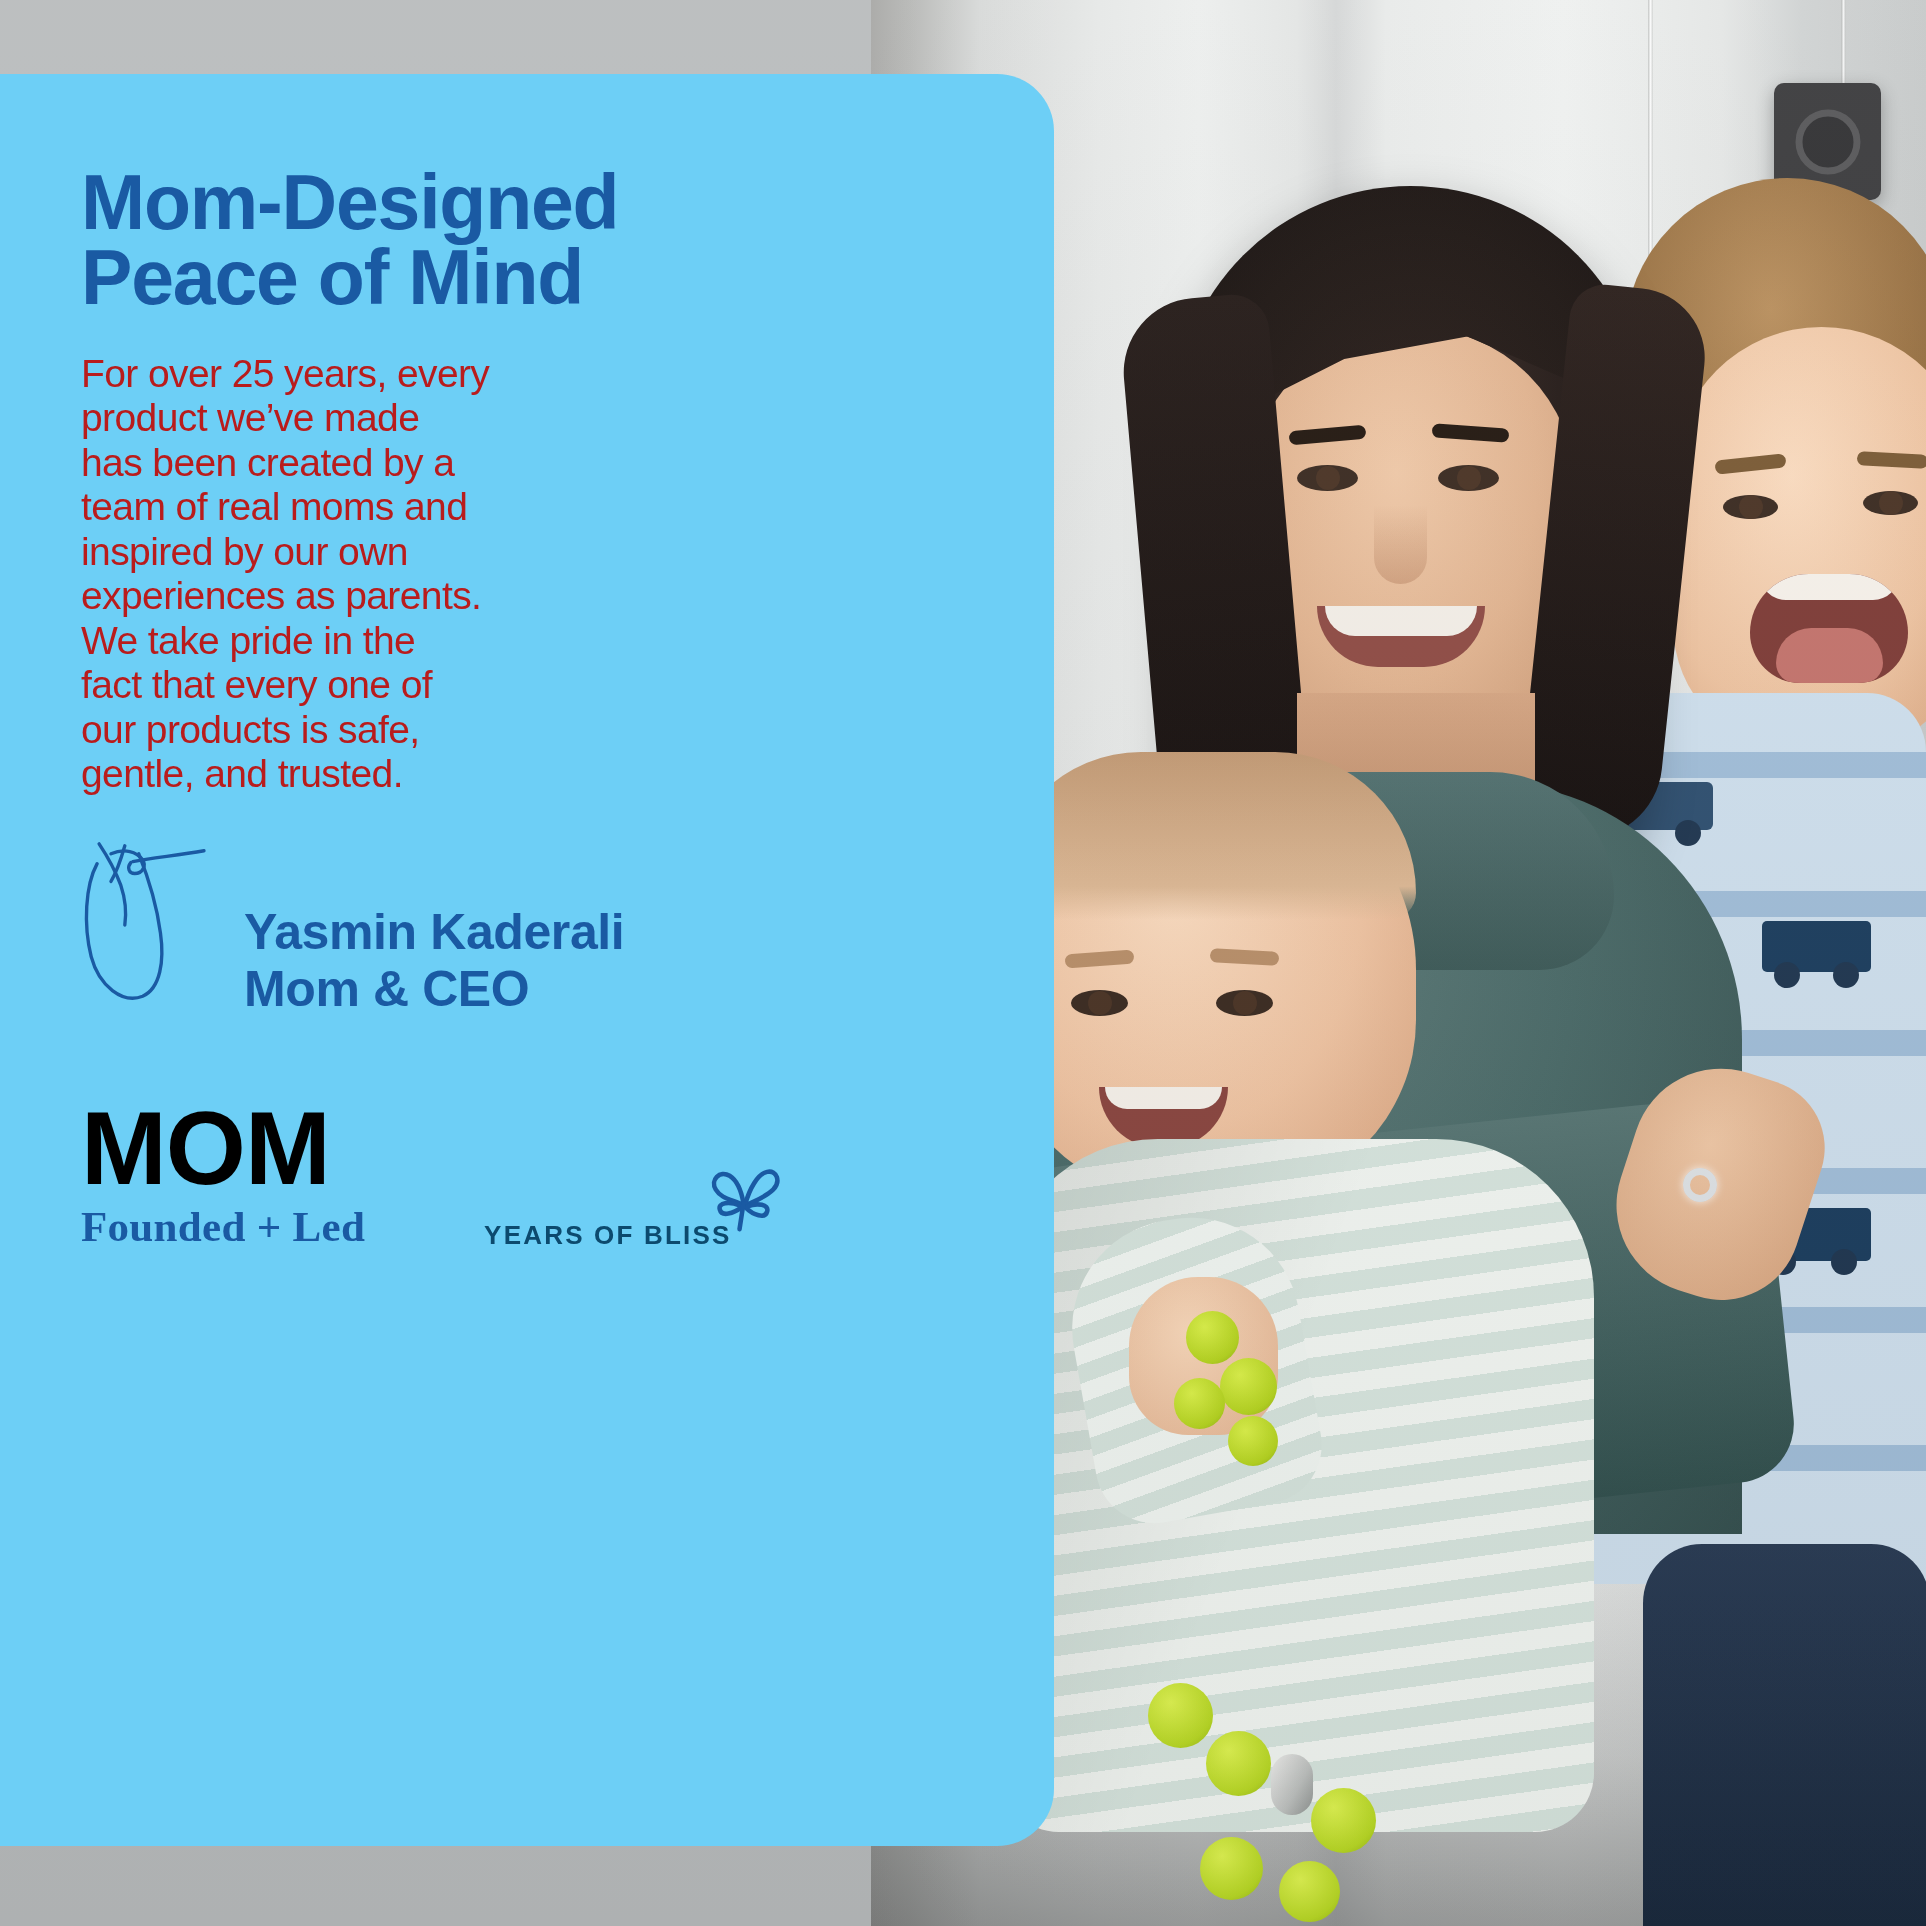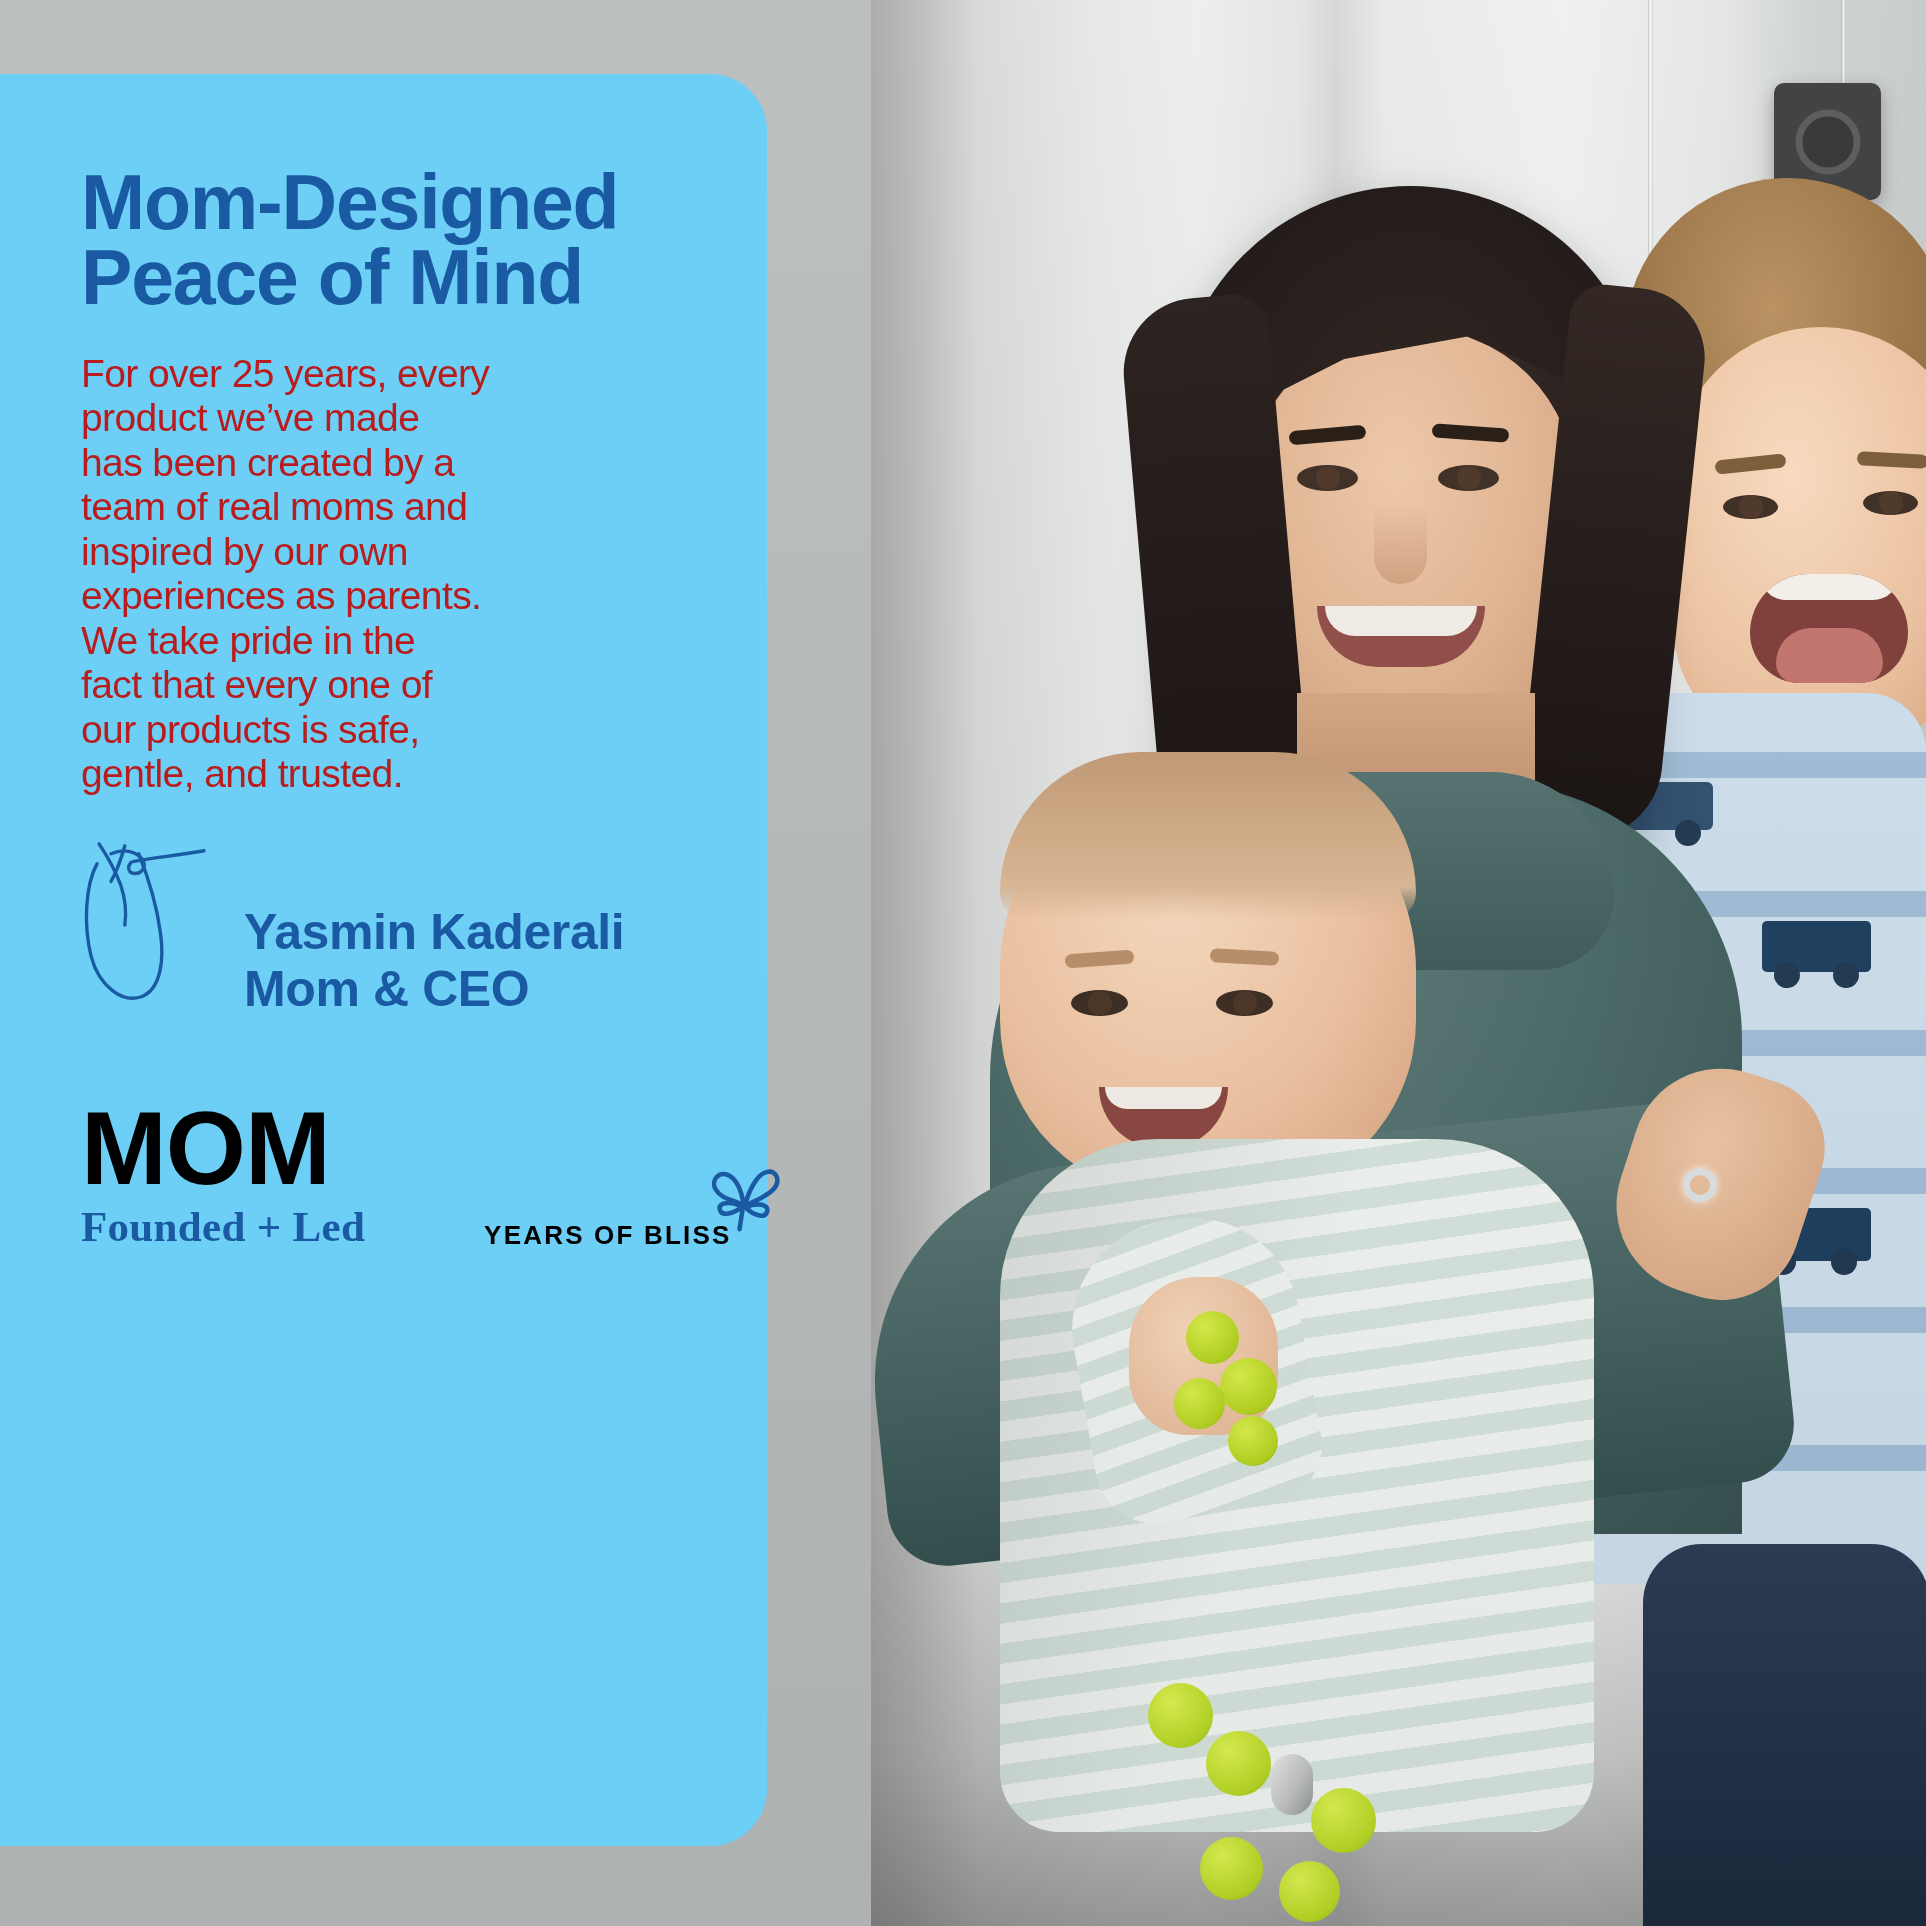--- a/index.html
+++ b/index.html
@@ -231,21 +231,21 @@
   .photo-tone {
     position:absolute; inset:0;
     background:linear-gradient(180deg, rgba(255,255,255,.05), rgba(0,0,0,.06));
     pointer-events:none;
   }
 
   
   #card {
     position:absolute;
     left:0; top:74px;
-    width:767px; height:1772px;
+    width:1054px; height:1772px;
     background:#6DCFF6;
     border-radius:0 57px 57px 0;
     padding:91px 0 0 81px;
   }
   #headline {
     font-size:77px; line-height:.98; font-weight:700;
     color:#1A5AA3; letter-spacing:-1.2px;
     white-space:pre-line;
     margin-bottom:36px;
   }
@@ -282,21 +282,21 @@
     font-family:"Liberation Serif", serif;
     font-size:43px; font-weight:700; color:#1A5AA3;
     margin-top:6px; letter-spacing:0.3px;
   }
   #anniv { position:relative; flex:0 0 auto; padding-top:0; }
   #anniv-num {
     font-size:131px; font-weight:700; color:#1A5AA3;
     line-height:.86; letter-spacing:-3px;
   }
   #anniv-sub {
-    font-size:26px; font-weight:700; color:#000000;
+    font-size:26px; font-weight:700; color:#0c4a6e;
     letter-spacing:2.2px; margin-top:12px;
   }
   #butterfly {
     position:absolute; right:-51px; top:-48px; width:83px; height:83px;
   }
 </style>
 </head>
 <body>
 
 <div id="photo">

